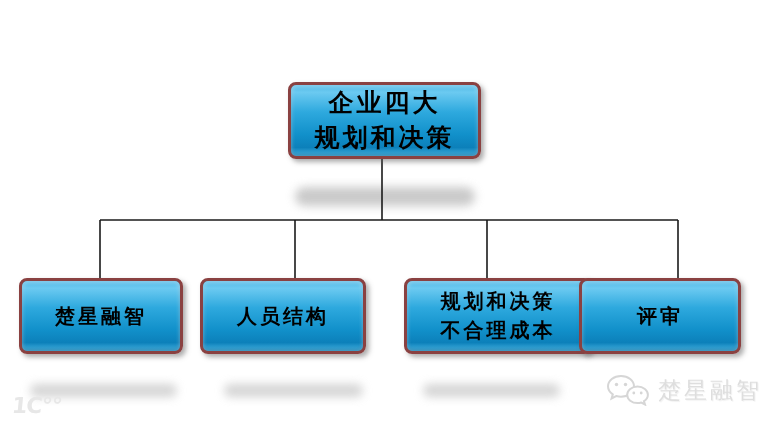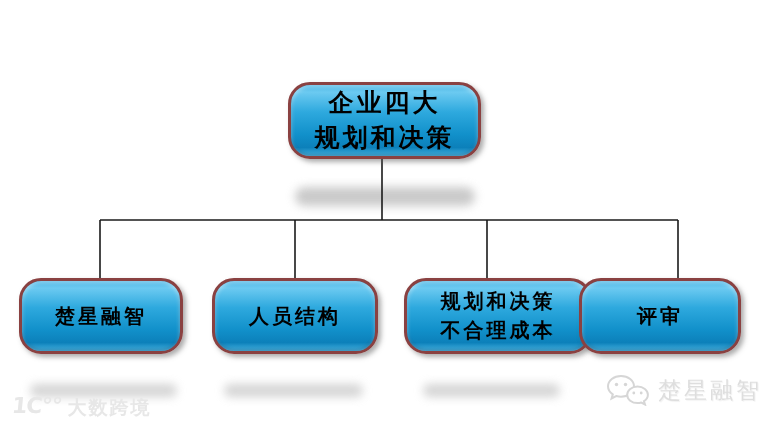--- a/index.html
+++ b/index.html
@@ -16,41 +16,41 @@
   }
   .connectors {
     position: absolute; left: 0; top: 0;
     width: 784px; height: 429px;
     z-index: 2;
   }
   .node {
     position: absolute;
     z-index: 3;
     border: 3px solid #8a4141;
-    border-radius: 22px;
+    border-radius: 8px;
     background: linear-gradient(to bottom,
       #3fb0e2 0%, #6ccaf1 10%, #2ea9de 38%,
       #1190ca 70%, #0c80ba 88%, #47b4e2 100%);
     box-shadow: 3px 3px 5px rgba(90,90,90,0.5),
                 inset 0 2px 4px rgba(255,255,255,0.45),
                 inset 0 -2px 3px rgba(0,40,70,0.25);
     display: flex; flex-direction: column;
     align-items: center; justify-content: center;
     text-align: center;
     color: #000000;
     font-weight: bold;
   }
   .node .line { display: block; letter-spacing: 3px; white-space: nowrap; }
   .node-root {
     left: 288px; top: 82px; width: 193px; height: 77px;
     font-size: 25px; line-height: 1.38;
   }
   .node-child { top: 278px; height: 76px; font-size: 20px; line-height: 1.45; }
   .node-c1 { left: 19px;  width: 164px; }
-  .node-c2 { left: 212px; width: 166px; }
+  .node-c2 { left: 200px; width: 166px; }
   .node-c3 { left: 404px; width: 188px; }
   .node-c4 { left: 579px; width: 162px; }
 
   .blur-blob {
     position: absolute;
     z-index: 1;
     background: #b8b8b8;
     border-radius: 10px;
     filter: blur(5px);
     opacity: 0.75;
@@ -129,21 +129,20 @@
     <span class="line">规划和决策</span>
     <span class="line">不合理成本</span>
   </div>
 
   <div class="node node-child node-c4">
     <span class="line">评审</span>
   </div>
 
   <div class="wm-left">
     <span class="logo-mark">1C°°</span>
-    <span class="wm-left-text">大数跨境</span>
   </div>
 
   <div class="wm-right">
     <svg class="wechat-icon" width="46" height="32" viewBox="0 0 46 32" xmlns="http://www.w3.org/2000/svg">
       <g stroke="#d6d6d6" stroke-width="2" fill="#ffffff">
         <path d="M17 2 C9.8 2 4 6.6 4 12.3 C4 15.6 5.9 18.5 8.8 20.4 L7.6 24.4 L12.2 22 C13.7 22.4 15.3 22.7 17 22.7 C24.2 22.7 30 18 30 12.3 C30 6.6 24.2 2 17 2 Z"></path>
         <path d="M33.5 12.5 C27.8 12.5 23.2 16.2 23.2 20.8 C23.2 25.4 27.8 29.1 33.5 29.1 C34.8 29.1 36.1 28.9 37.3 28.5 L41 30.5 L40 27.2 C42.4 25.7 43.9 23.4 43.9 20.8 C43.9 16.2 39.3 12.5 33.5 12.5 Z"></path>
       </g>
       <g fill="#d6d6d6">
         <circle cx="12.5" cy="10.5" r="1.7"></circle>

